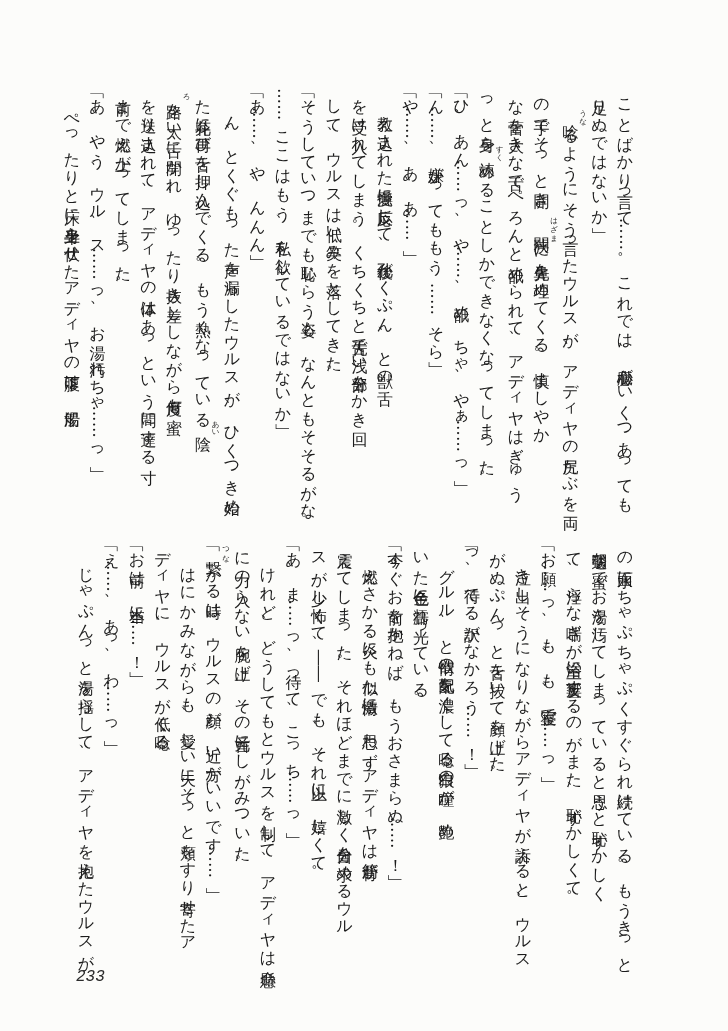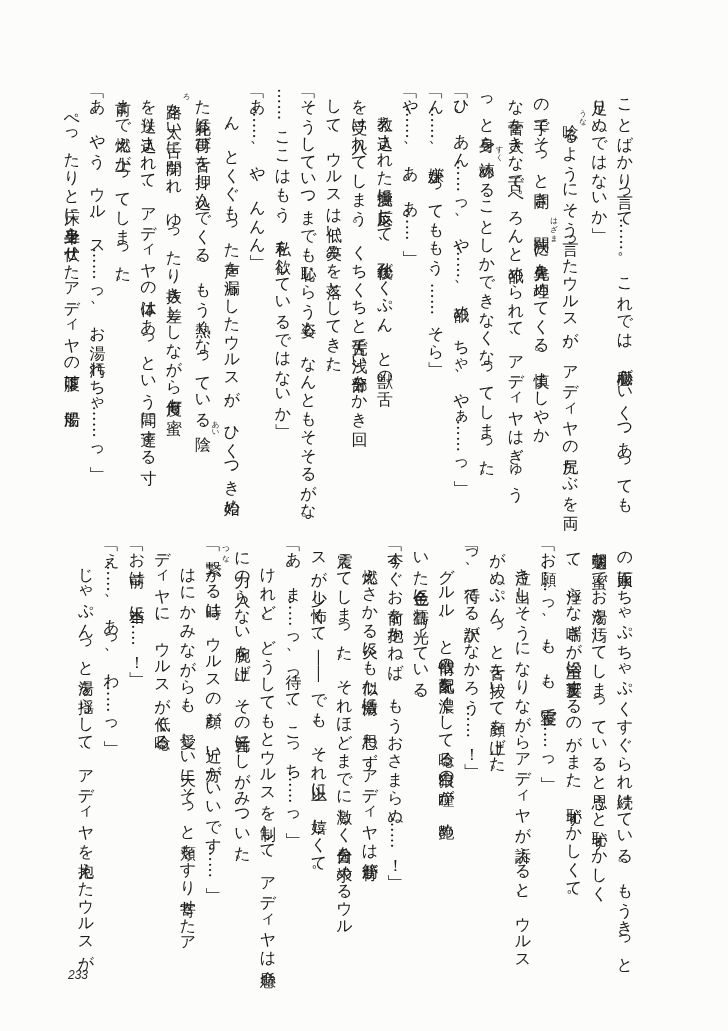--- a/index.html
+++ b/index.html
@@ -32,26 +32,26 @@
   .line.indent { text-indent: 16px; }
   ruby { ruby-align: center; }
   rt {
     font-size: 7.5px;
     line-height: 1;
     letter-spacing: 0;
     color: var(--ink, #1c1c1c);
   }
   .page-number {
     position: absolute;
-    left: 68px;
+    left: 76px;
     top: 968px;
-    font-size: 12px;
+    font-size: 16px;
     font-style: italic;
     color: var(--pagenum, #2b2b2b);
-    font-family: Liberation Sans, sans-serif;
+    font-family: Liberation Mono, monospace;
   }
 </style>
 </head>
 <body style="--paper: #fcfcfa; --ink: #1c1c1c; --pagenum: #2b2b2b;">
 
 <div class="page">
   <div class="text-block block-top">
       <div class="line">ことばかり言って……。これでは、心臓がいくつあっても</div>
       <div class="line">足りぬではないか」</div>
       <div class="line indent"><ruby>唸<rt>うな</rt></ruby>るようにそう言ったウルスが、アディヤの尻たぶを両</div>

